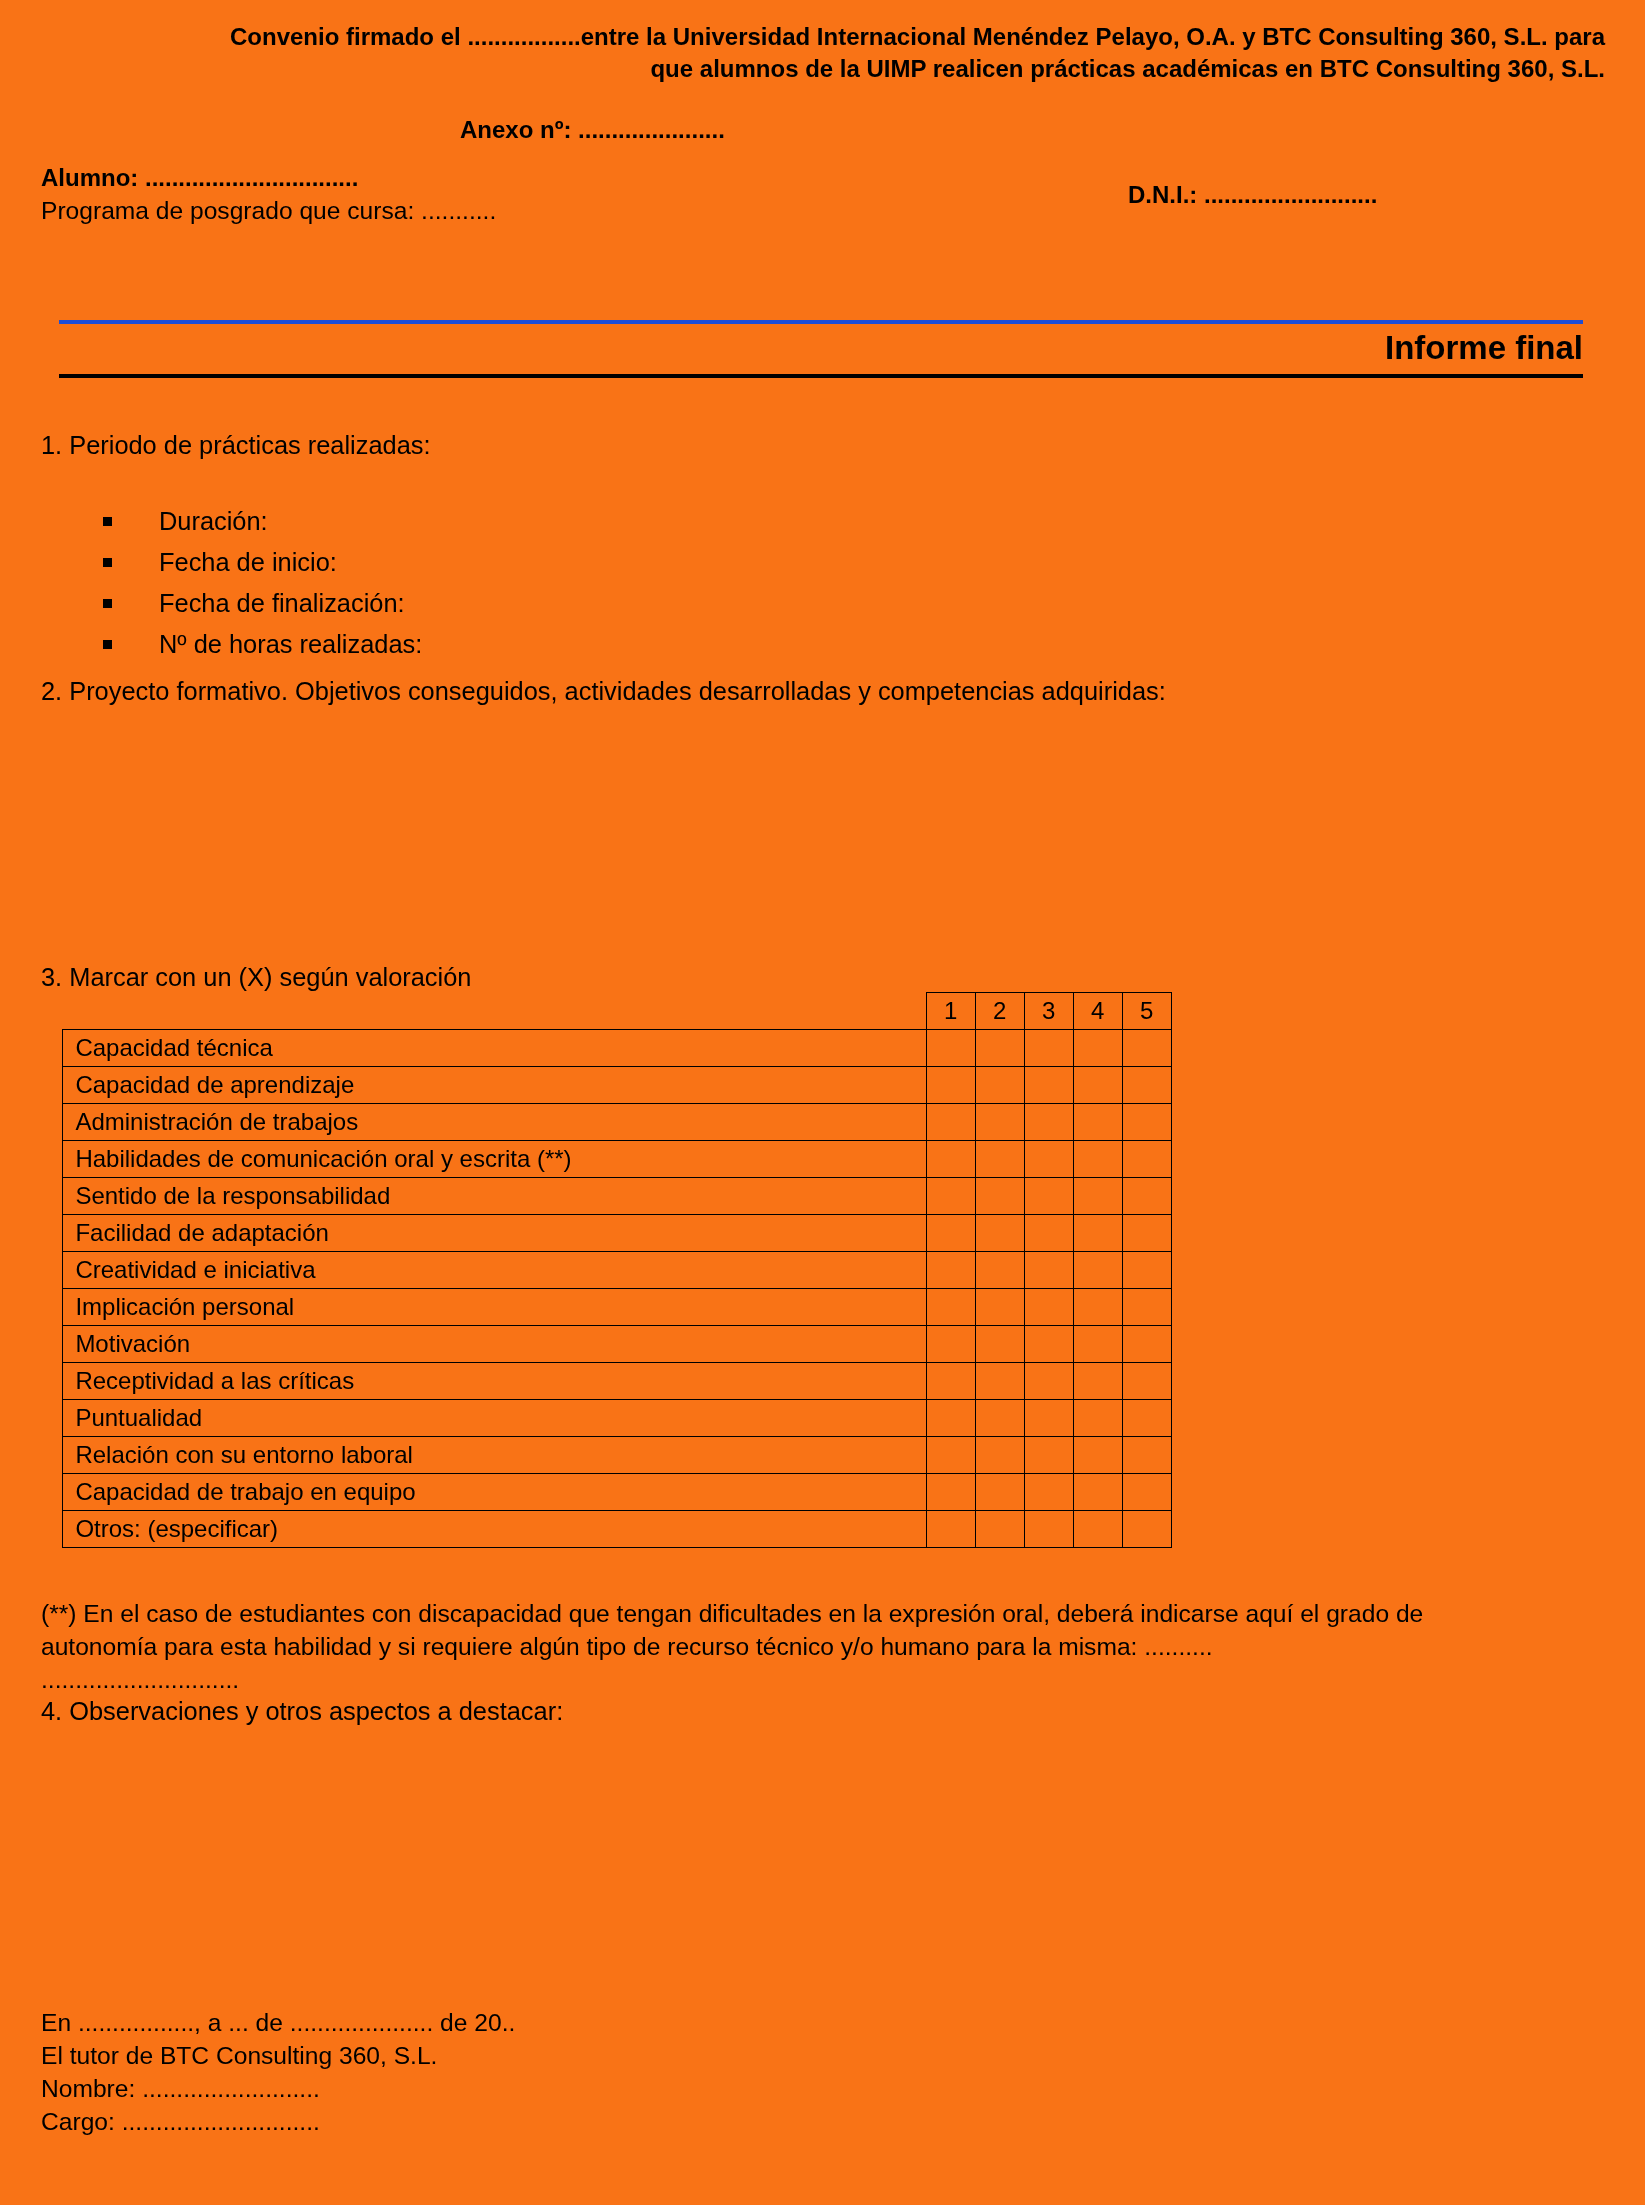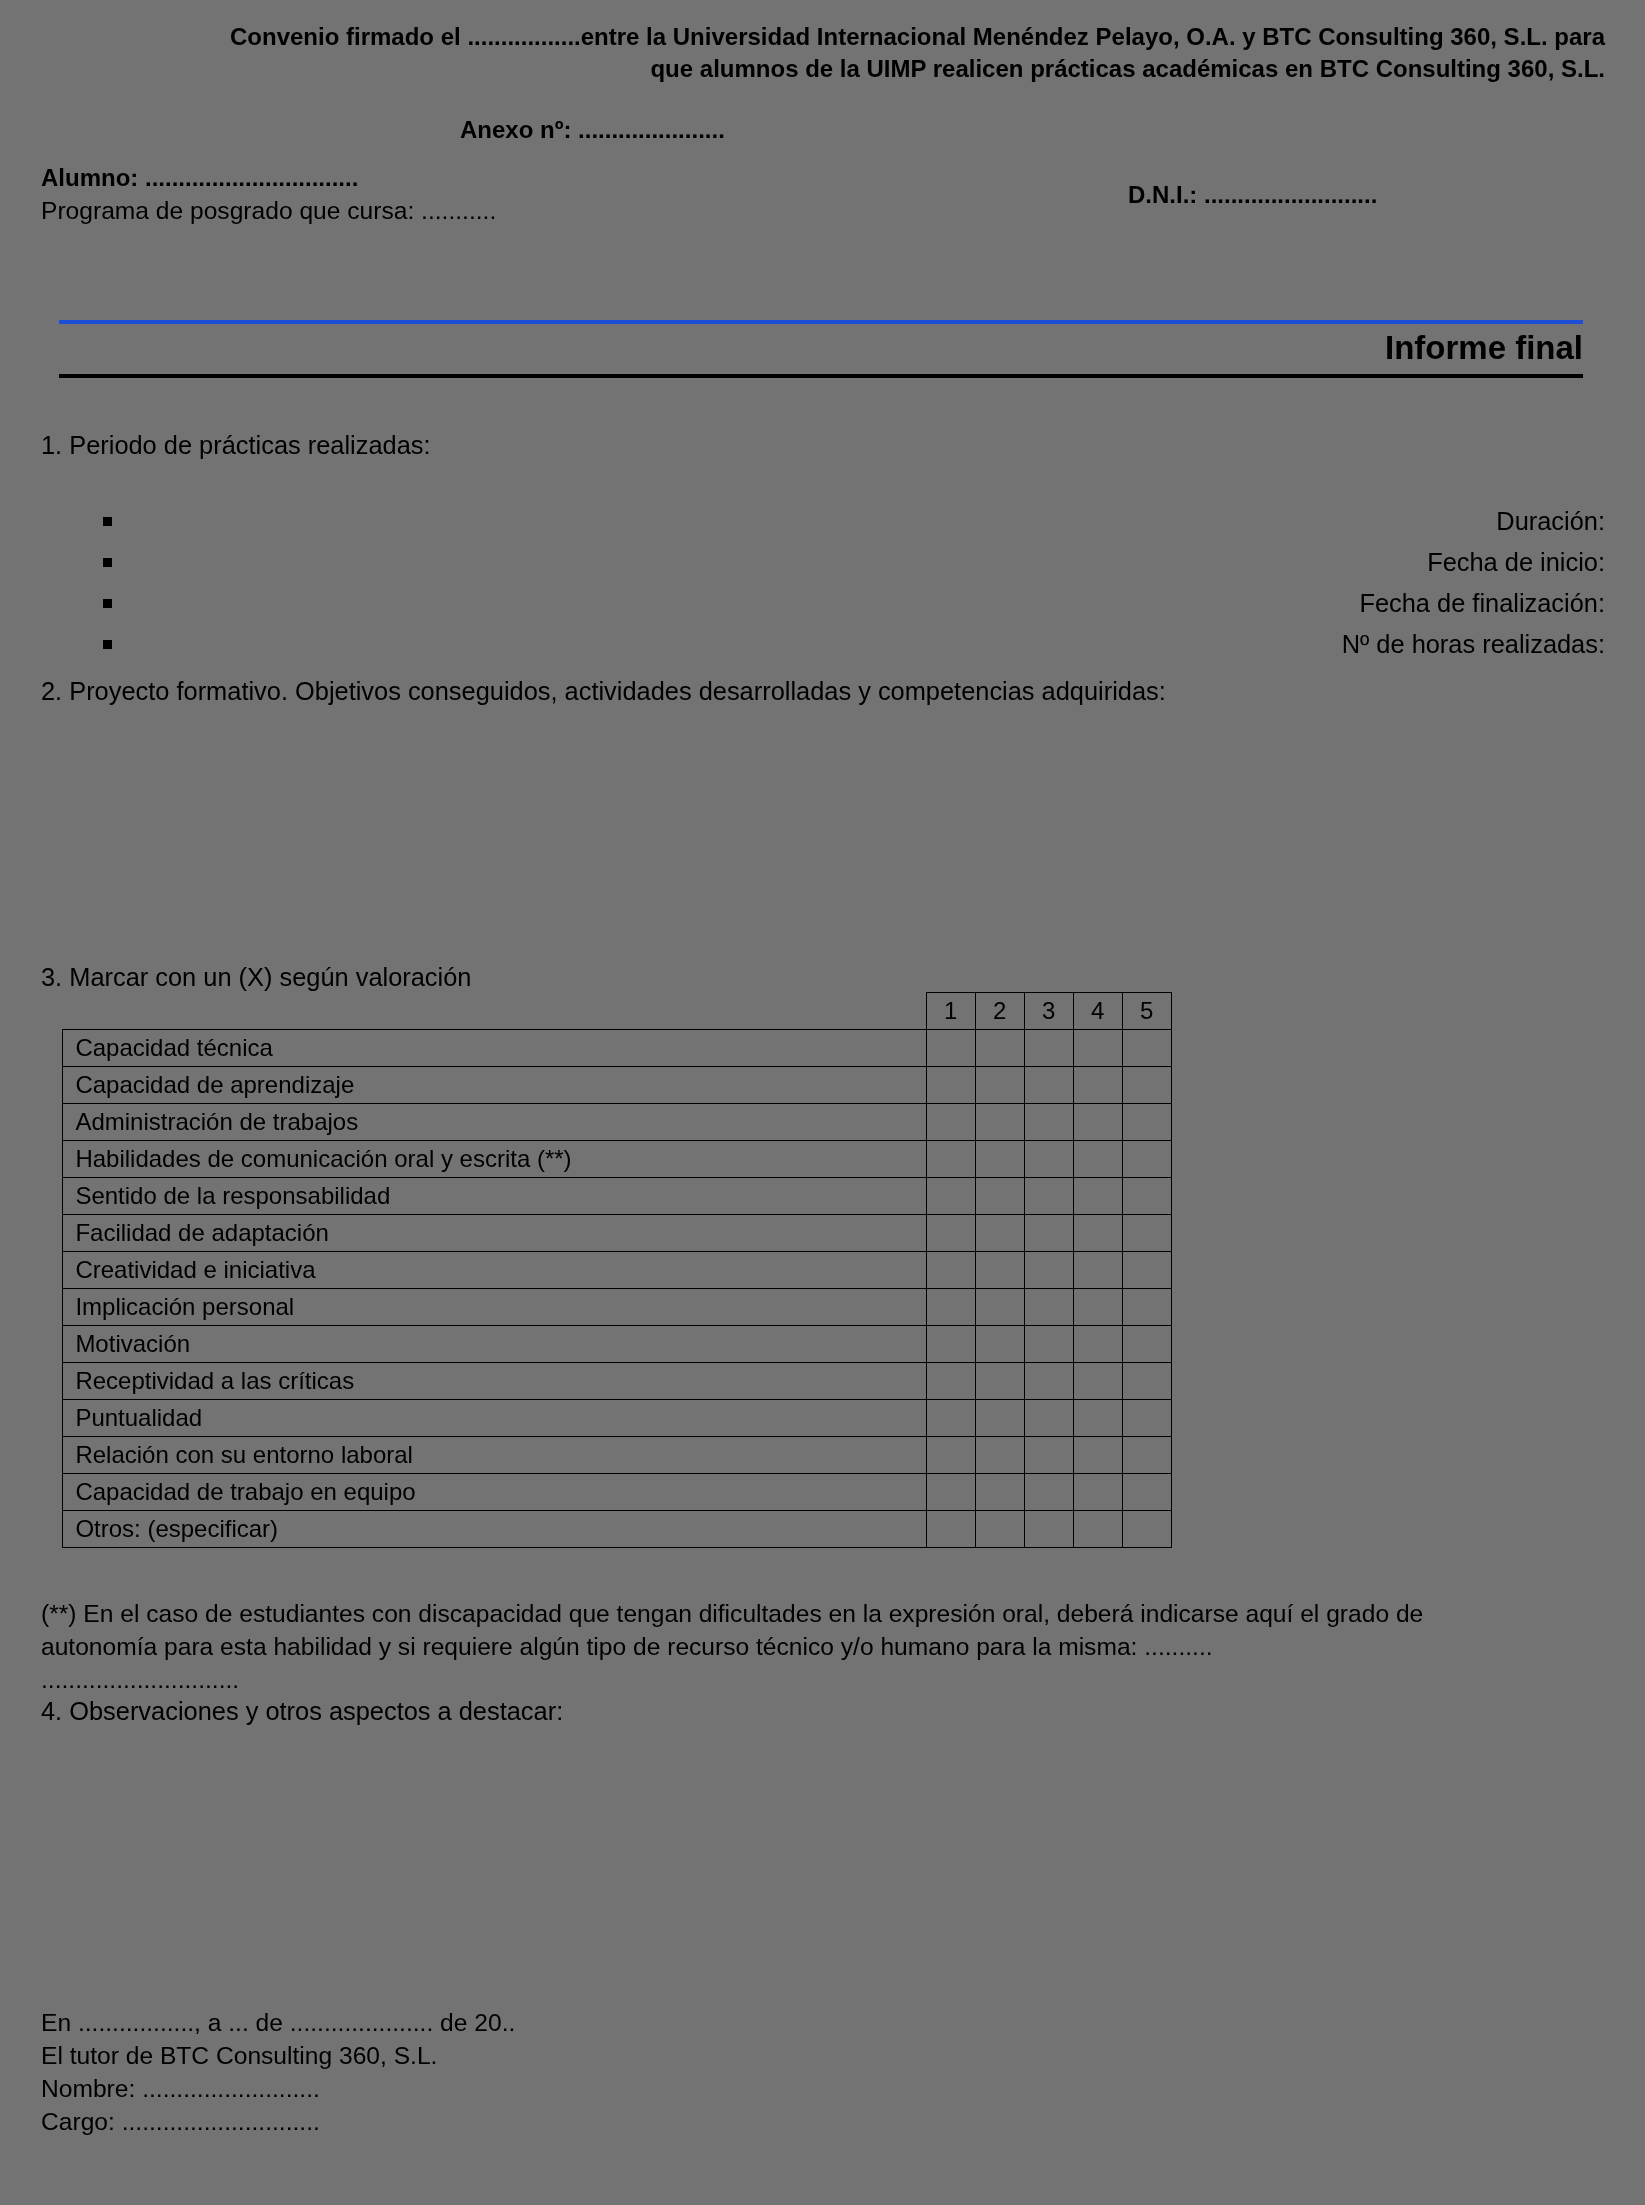--- a/index.html
+++ b/index.html
@@ -6,21 +6,21 @@
   html,body { background:#ffffff; }
   body {
     width:1645px; height:2205px;
     font-family:"Liberation Sans", sans-serif;
     color:#000;
   }
   .page {
     position:relative;
     width:1645px; height:2205px;
     padding:20.7px 40px 0 41px;
-    background:#737373;
+    background:#f97316;
     overflow:hidden;
   }
 
   .header { text-align:right; font-weight:bold; font-size:24px; line-height:32px; }
 
   .anexo { margin-top:29px; font-weight:bold; font-size:24px; line-height:32px; padding-left:419px; }
 
   .alumno-row { position:relative; margin-top:17.5px; font-size:24px; line-height:30px; font-weight:bold; }
   .dni { position:absolute; left:1087px; top:17px; font-weight:bold; }
 
@@ -30,21 +30,21 @@
     margin-top:94px; margin-left:18px; width:1524px;
     border-top:4px solid #1d4ed8; border-bottom:4px solid #000;
     padding-top:4.8px; padding-bottom:6.4px;
     text-align:right;
   }
   .title-block h1 { font-size:33px; line-height:38px; font-weight:bold; }
 
   .sec-heading { font-size:25.4px; line-height:30px; }
   .sec1 { margin-top:52px; }
 
-  .bullets { margin-top:41px; list-style:none;text-align:right; }
+  .bullets { margin-top:41px; list-style:none; }
   .bullets li { position:relative; padding-left:118px; font-size:25.4px; line-height:41px; }
   .bullets .sq { position:absolute; left:62px; top:16.7px; width:8.7px; height:8.7px; background:#000; }
 
   .sec2 { margin-top:11px; }
   .sec3 { margin-top:256px; }
 
   .rating-table {
     margin-left:20.7px;
     border-collapse:collapse;
     table-layout:fixed;

